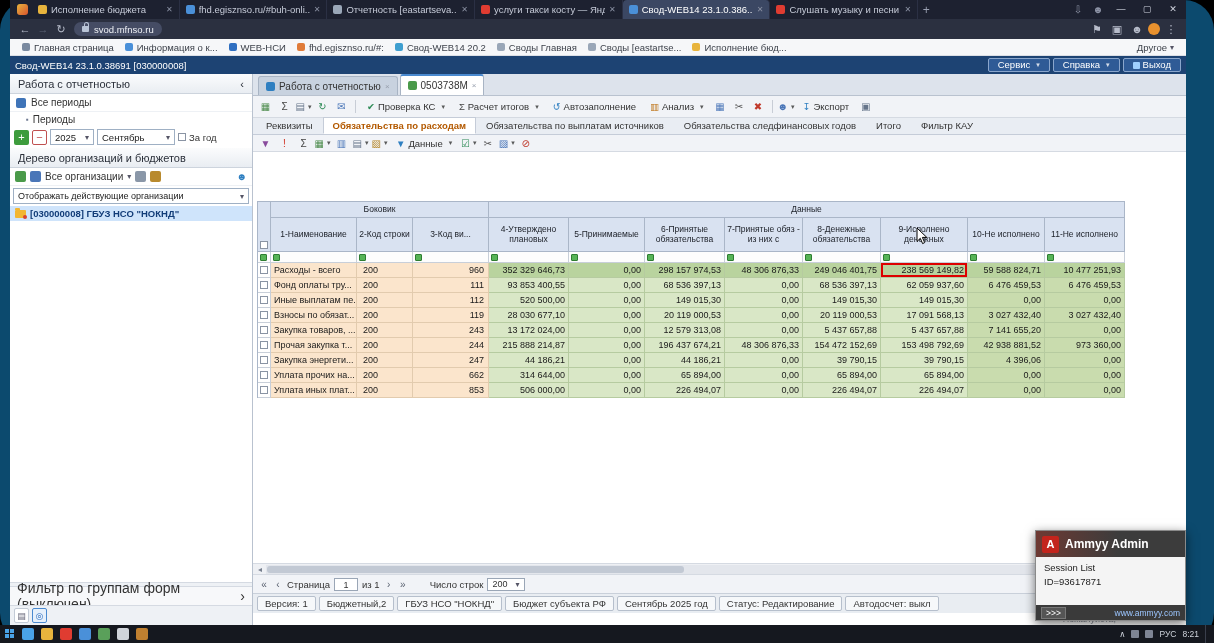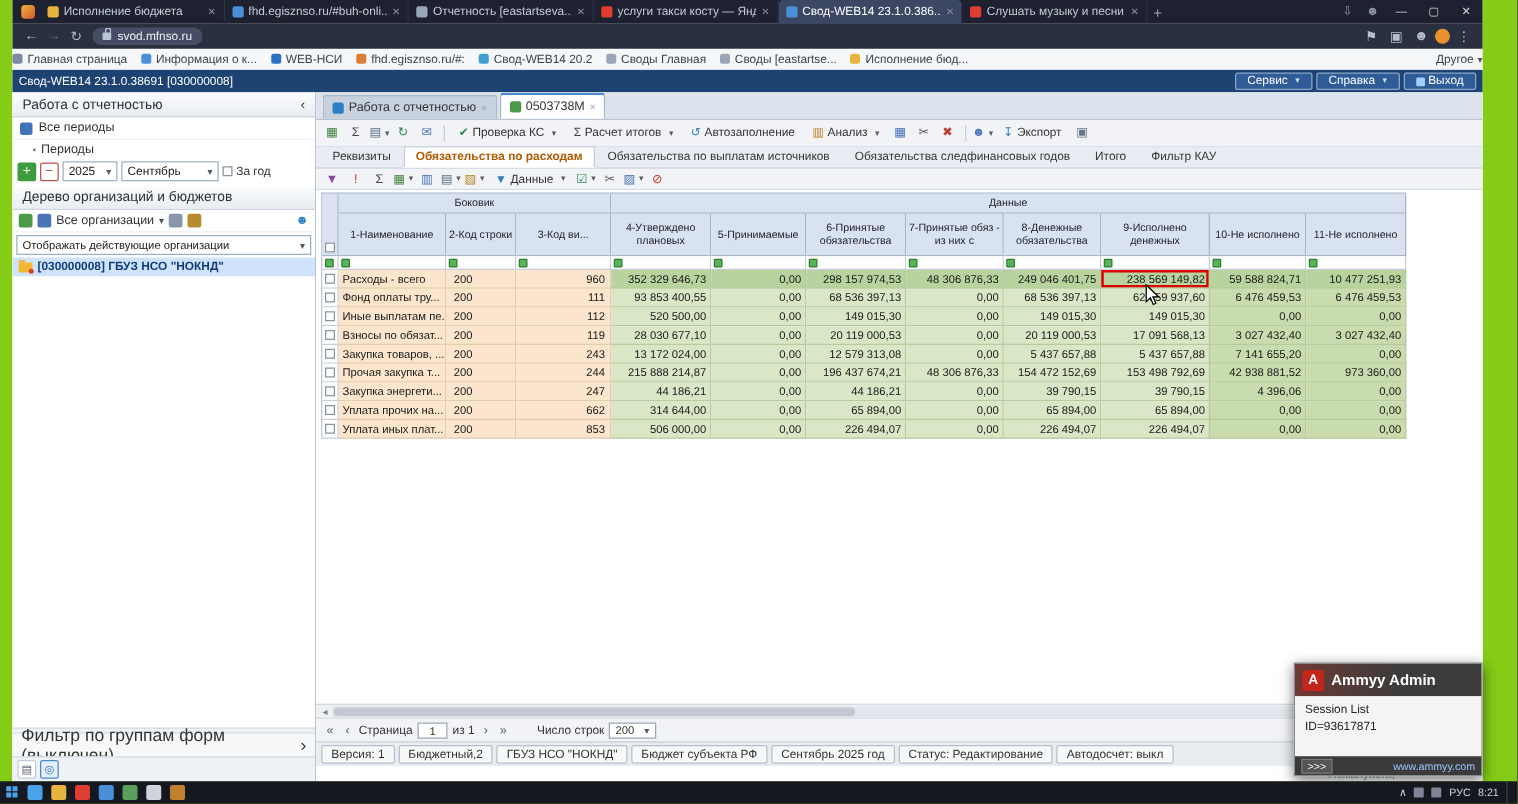--- a/index.html
+++ b/index.html
@@ -1,18 +1,18 @@
 <!DOCTYPE html>
 <html style="--peach: #fbe5cc; --green: #d9e7c6; --greendark: #b9d39e; --greenmid: #c9dcae; --highlight: #dd0000; --headerblue: #d9e2f1; --selection: #cfe4fb; --navy: #1d4373; --formtab: #b35900;"><head>
 <meta charset="utf-8">
 <style>
   *{box-sizing:border-box;margin:0;padding:0;}
   html,body{width:1214px;height:643px;overflow:hidden;background:#000;
     font-family:"Liberation Sans","DejaVu Sans",sans-serif;}
-  .screen{position:relative;width:1214px;height:643px;background:#84cc16;}
+  .screen{position:relative;width:1214px;height:643px;background:#0c4a6e;border-radius:30px;}
   .bwin{position:absolute;left:10px;top:0;width:1176px;height:625px;background:#fff;
     display:flex;flex-direction:column;}
   
   .tabbar{height:19px;background:#1d2130;display:flex;align-items:center;color:#c6cbd8;
     font-size:9.5px;flex:none;padding-left:3px;}
   .blogo{width:11px;height:11px;border-radius:3px;background:linear-gradient(135deg,#e8b43d,#d8542e);flex:none;margin:0 4px;}
   .tabs{display:flex;min-width:0;}
   .btab{display:flex;align-items:center;gap:4px;height:19px;padding:0 6px;flex:0 1 152px;
     min-width:0;border-right:1px solid #2b3044;}
   .btab.active{background:#3b4763;color:#fff;border-radius:4px 4px 0 0;}
@@ -31,21 +31,21 @@
   .addr{background:#454c64;border-radius:9px;height:14px;display:flex;align-items:center;
     padding:0 8px;margin-left:4px;color:#eef0f5;font-size:9.5px;gap:5px;z-index:2;}
   .lock{position:relative;width:7px;height:6px;background:#b9c4d6;border-radius:1px;flex:none;}
   .lock::before{content:"";position:absolute;left:1.5px;top:-4px;width:3px;height:4px;
     border:1px solid #b9c4d6;border-bottom:none;border-radius:3px 3px 0 0;}
   .ctitle{position:absolute;left:0;right:0;text-align:center;color:#e9ebf1;font-size:10.5px;pointer-events:none;}
   .navright{margin-left:auto;display:flex;align-items:center;gap:2px;z-index:2;}
   .avatar{width:12px;height:12px;border-radius:50%;background:#e8912e;}
   
   .bookmarks{height:17px;background:#f6f7f9;border-bottom:1px solid #dcdfe5;display:flex;
-    align-items:center;font-size:9.5px;color:#3c414a;padding:0 0;gap:11px;flex:none;}
+    align-items:center;font-size:9.5px;color:#3c414a;padding:0 12px;gap:11px;flex:none;}
   .bm{display:flex;gap:4px;align-items:center;white-space:nowrap;}
   .bm .fav{width:8px;height:8px;}
   .bm-more{margin-left:auto;display:flex;gap:3px;align-items:center;color:#3c414a;}
   
   .appheader{height:18px;background:var(--navy,#1d4373);display:flex;align-items:center;
     color:#fff;font-size:9.5px;padding:0 5px;flex:none;}
   .ah-right{margin-left:auto;display:flex;align-items:center;}
   .ah-btn{background:#2f5b96;border:1px solid #8aa6cc;border-radius:2px;padding:0 9px;
     height:14px;line-height:12px;margin-left:3px;display:flex;align-items:center;gap:3px;}
   .exit-ic{width:7px;height:7px;background:#9fd0ff;border-radius:1px;display:inline-block;}
@@ -109,21 +109,21 @@
   .tbi{width:17px;height:16px;display:flex;align-items:center;justify-content:center;
     border-radius:2px;font-size:10px;border:1px solid transparent;}
   .tbb{display:flex;align-items:center;gap:3px;padding:0 5px;height:18px;border-radius:2px;
     border:1px solid transparent;white-space:nowrap;}
   .tb .sep{width:1px;height:13px;background:#c8cdd6;margin:0 3px;}
   .formtabs{height:17px;background:#e9edf3;border-bottom:1px solid #c5ccd8;display:flex;
     align-items:flex-end;font-size:9.5px;padding-left:3px;flex:none;}
   .ftab{padding:2px 9px;border:1px solid transparent;color:#333;white-space:nowrap;}
   .ftab.active{background:#fff;border:1px solid #c5ccd8;border-bottom:1px solid #fff;
     color:var(--formtab,#b35900);font-weight:bold;}
-  .gridwrap{flex:1;overflow:hidden;background:#fff;padding:2px 0 0 4px;min-height:0;}
+  .gridwrap{flex:1;overflow:hidden;background:#fff;padding:2px 0 0 4px;min-height:0;margin-top:47px;}
   #grid{display:grid;width:max-content;border-top:1px solid #aab6c8;border-left:1px solid #aab6c8;}
   .gc{border-right:1px solid #c8cfd9;border-bottom:1px solid #c8cfd9;overflow:hidden;
     white-space:nowrap;font-size:9px;color:#1a1a1a;display:flex;align-items:center;}
   .gh{background:var(--headerblue,#d9e2f1);border-color:#aab6c8;justify-content:center;
     text-align:center;font-size:8.5px;color:#20242c;white-space:normal;line-height:1.08;padding:1px;}
   .cbh{align-items:flex-end;justify-content:center;padding-bottom:2px;}
   .gf{background:#fdfdfd;padding-left:2px;}
   .fic{width:7px;height:7px;background:#57b457;border:1px solid #2e7d32;border-radius:1px;}
   .cbc{background:#fff;justify-content:center;}
   .peach{background:var(--peach,#fbe5cc);border-color:#e2cbae;}

